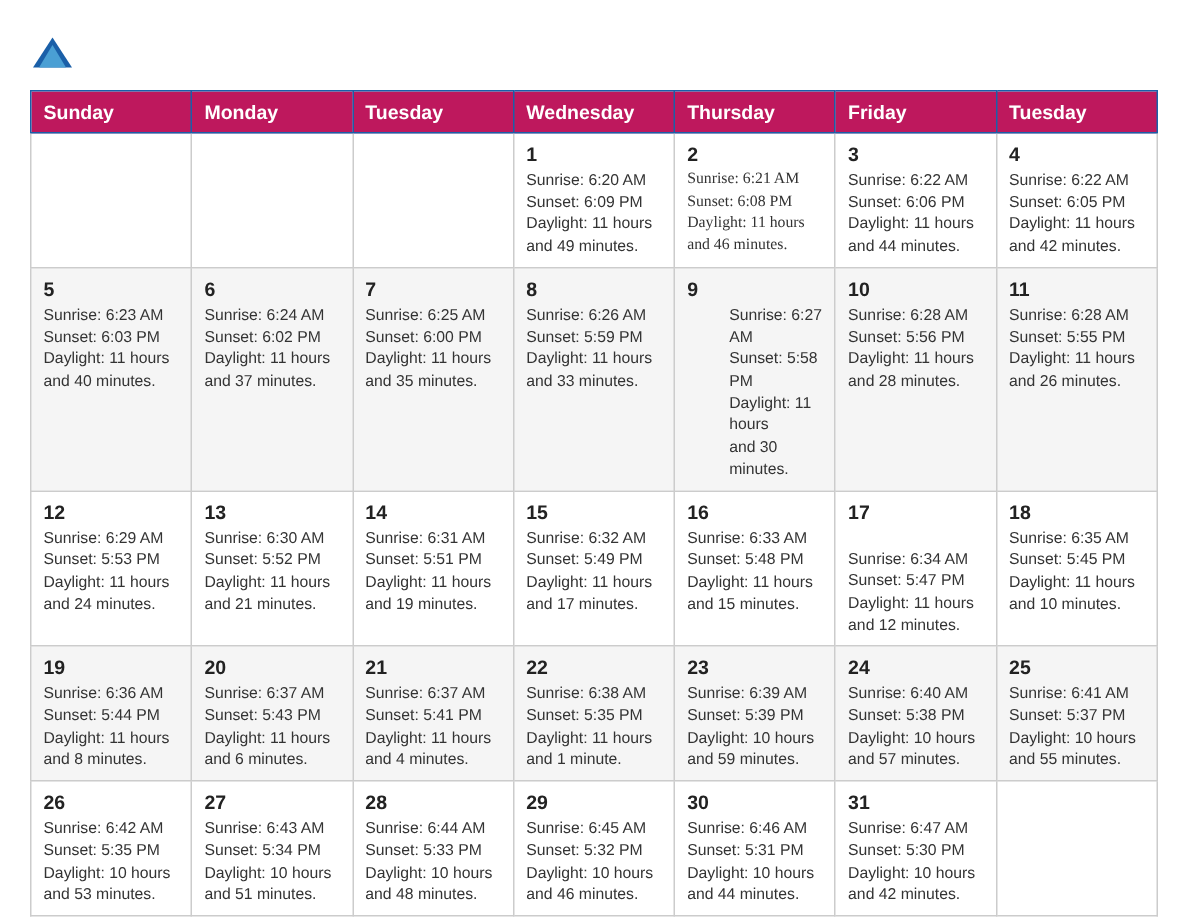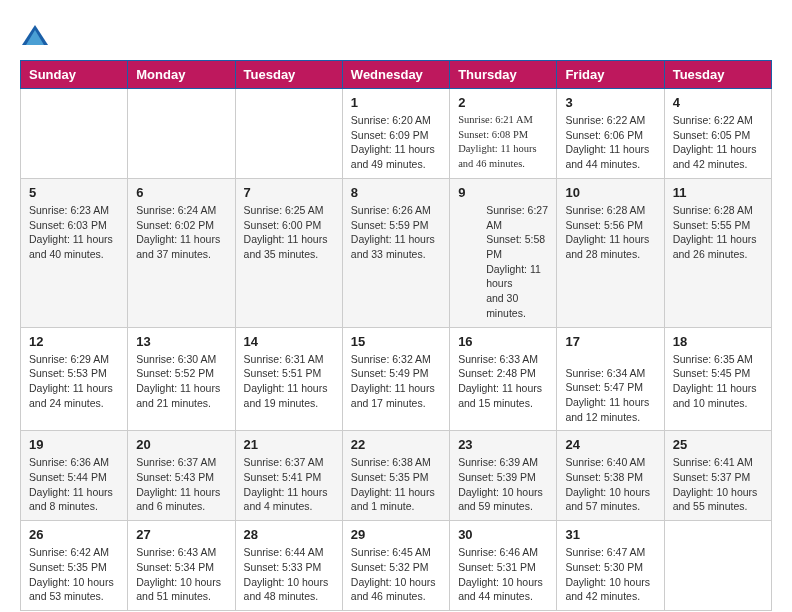--- a/index.html
+++ b/index.html
@@ -227,21 +227,21 @@
         <td>
           <div class="day-num">15</div>
           <div class="day-info" style="white-space: pre-line;">Sunrise: 6:32 AM
 Sunset: 5:49 PM
 Daylight: 11 hours
 and 17 minutes.</div>
         </td>
         <td>
           <div class="day-num">16</div>
           <div class="day-info" style="white-space: pre-line;">Sunrise: 6:33 AM
-Sunset: 2:48 PM
+Sunset: 5:48 PM
 Daylight: 11 hours
 and 15 minutes.</div>
         </td>
         <td>
           <div class="day-num">17</div>
           <div class="day-info" style="white-space: pre-line; margin-top: 17px;">Sunrise: 6:34 AM
 Sunset: 5:47 PM
 Daylight: 11 hours
 and 12 minutes.</div>
         </td>

